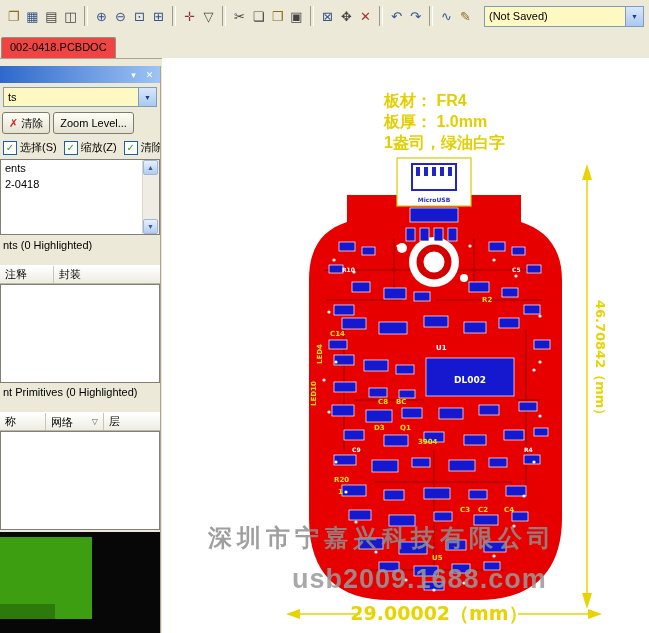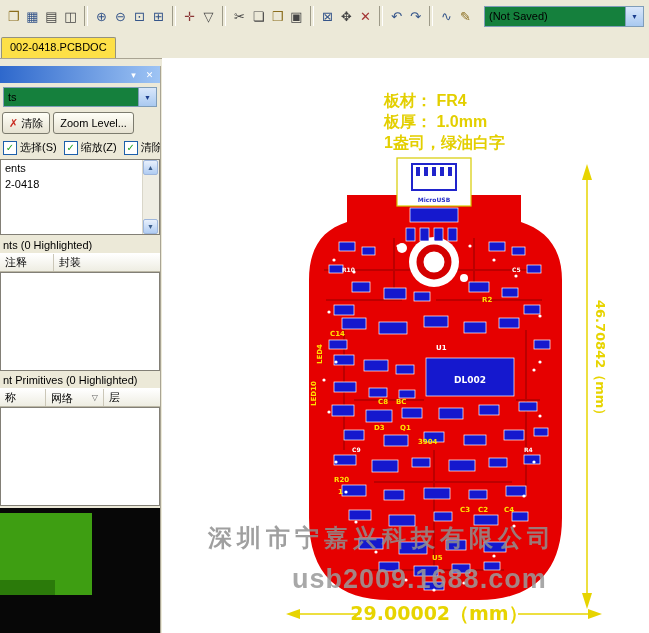--- a/index.html
+++ b/index.html
@@ -4,47 +4,47 @@
 <style>
   html,body{margin:0;padding:0;}
   body{font-family:"Liberation Sans","DejaVu Sans",sans-serif;}
   .app{position:relative;width:649px;height:633px;background:#ECE9D8;overflow:hidden;}
 
   
   .toolbar{position:absolute;top:0;left:0;right:0;height:33px;background:#ECE9D8;border-bottom:1px solid #C9C5B2;}
   .ticons{position:absolute;left:4px;top:6px;display:flex;align-items:center;}
   .tbtn{width:19px;height:20px;line-height:20px;text-align:center;font-size:13px;background:transparent;border:1px solid transparent;padding:0;font-family:inherit;}
   .tsep{display:inline-block;width:2px;height:20px;border-left:1px solid #9D9A88;border-right:1px solid #FFFFFF;margin:0 4px;}
-  .combo{display:flex;background:#15803d;border:1px solid #7F9DB9;box-sizing:border-box;}
+  .combo{display:flex;background:#fef9c3;border:1px solid #7F9DB9;box-sizing:border-box;}
   .tcombo{position:absolute;top:6px;right:5px;width:160px;height:21px;}
   .combo-val{flex:1;font-size:11px;line-height:19px;padding-left:4px;overflow:hidden;white-space:nowrap;}
   .dd{width:17px;text-align:center;font-size:7px;line-height:19px;color:#1A3C8C;background:linear-gradient(#D9E7FB,#A9C9F0);border-left:1px solid #7F9DB9;}
 
   
   .tabbar{position:absolute;top:33px;left:0;right:0;height:25px;background:#ECE9D8;border-bottom:1px solid #A9A493;}
-  .tab{position:absolute;left:1px;bottom:0;height:20px;background:#fde047;border:1px solid #94927F;border-bottom:none;border-radius:2px 2px 0 0;font-size:11px;line-height:19px;padding:0 8px;margin-top:12px;}
+  .tab{position:absolute;left:1px;bottom:0;height:20px;background:#ef4444;border:1px solid #94927F;border-bottom:none;border-radius:2px 2px 0 0;font-size:11px;line-height:19px;padding:0 8px;margin-top:12px;}
 
   
   .panel{position:absolute;left:0;top:66px;width:161px;bottom:0;background:#ECE9D8;border-right:1px solid #A9A493;display:flex;flex-direction:column;box-sizing:border-box;overflow:hidden;}
   .ptitle{height:17px;background:linear-gradient(90deg,#2E68CC,#9EC4F4);display:flex;justify-content:flex-end;align-items:center;gap:3px;padding:0 4px;flex:none;}
   .ptbtn{color:#fff;font-size:9px;width:13px;text-align:center;}
   .pcombo{margin:4px 3px 2px;height:20px;flex:none;}
   .p-btnrow{display:flex;gap:3px;margin:3px 2px;flex:none;}
   .xpbtn{height:22px;font-size:11px;padding:0 6px;background:linear-gradient(#FFFFF7,#E6E2D2);border:1px solid #7C7B6E;border-radius:3px;display:flex;align-items:center;gap:3px;font-family:inherit;}
   .redx{color:#C8281E;font-weight:bold;}
   .p-checkrow{display:flex;gap:7px;margin:3px 0 3px 3px;font-size:11px;white-space:nowrap;overflow:hidden;flex:none;align-items:center;}
   .cb{display:flex;align-items:center;gap:3px;flex:none;}
   .cbbox{width:12px;height:12px;background:#fff;border:1px solid #1D5FAB;font-size:10px;line-height:11px;color:#1FA11F;text-align:center;font-weight:bold;flex:none;box-sizing:content-box;}
   .p-list{position:relative;height:74px;background:#fff;border:1px solid #827F76;margin:1px 0;flex:none;overflow:hidden;}
   .p-list .rows{margin-right:16px;}
   .lrow{font-size:11px;line-height:16px;padding-left:4px;white-space:nowrap;overflow:hidden;}
   .vsb{position:absolute;right:0;top:0;bottom:0;width:16px;background:#EFEDE3;border-left:1px solid #D9D6C9;}
   .sbtn{position:absolute;left:0;width:15px;height:15px;background:linear-gradient(#E8F0FC,#B0CCF2);border:1px solid #9EB6DC;border-radius:2px;color:#3A5D8C;font-size:7px;text-align:center;line-height:13px;box-sizing:border-box;}
   .up{top:0}.down{bottom:0}
-  .p-sechdr{font-size:11px;padding:3px 3px 2px;flex:none;color:#000;}
+  .p-sechdr{font-size:11px;padding:3px 3px 14px;flex:none;color:#000;}
   .p-colhdr{display:flex;height:17px;background:linear-gradient(#FFFFFF,#EEEDE2);border-top:1px solid #FFFFFF;border-bottom:1px solid #BCB8A6;flex:none;}
   .cell{font-size:11px;line-height:16px;padding:0 5px;border-right:1px solid #CBC7B8;box-sizing:border-box;white-space:nowrap;overflow:hidden;}
   .c1{width:54px}.c2{width:46px}
   .c3{width:58px;display:flex;justify-content:space-between;align-items:center;}
   .cfill{flex:1;border-right:none;}
   .sort{font-size:8px;color:#666;}
   .p-white{height:97px;background:#fff;border:1px solid #827F76;flex:none;}
   .p-preview{position:relative;flex:1;background:#070707;margin-top:2px;}
   .green{position:absolute;left:0;top:5px;width:92px;height:82px;background:#3E9E12;}
   .green-dark{position:absolute;left:0;bottom:0;width:60%;height:15px;background:#2B7A0A;}

